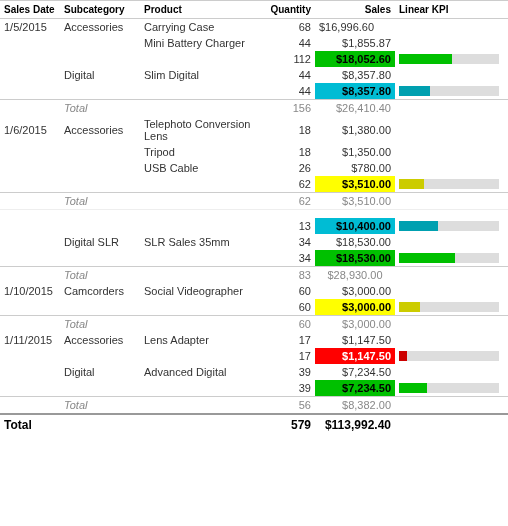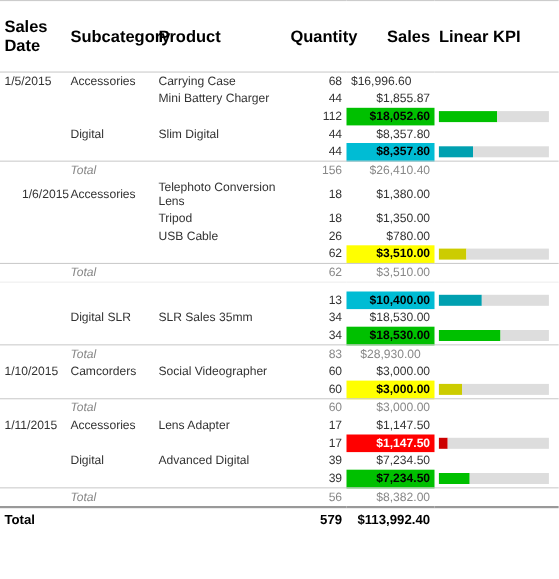--- a/index.html
+++ b/index.html
@@ -22,24 +22,24 @@
     col.subcategory { width: 80px; }
     col.product { width: 120px; }
     col.quantity { width: 55px; }
     col.sales { width: 80px; }
     col.linear-kpi { width: 113px; }
 
     thead tr th {
       background: #fff;
       border-top: 1px solid #ccc;
       border-bottom: 1px solid #ccc;
-      padding: 15px 4px;
+      padding: 3px 4px;
       text-align: left;
       font-weight: bold;
-      font-size: 15px;
+      font-size: 10px;
       color: #000;
     }
     th.quantity, th.sales {
       text-align: right;
     }
     th.linear-kpi {
       text-align: left;
     }
 
     tbody tr td {
@@ -141,21 +141,21 @@
   </tr>
         <tr style="border-top: 1px solid rgb(204, 204, 204);">
           <td style="padding: 2px 4px;"></td>
           <td style="padding: 2px 4px; color: rgb(136, 136, 136); font-style: italic;">Total</td>
           <td style="padding: 2px 4px;"></td>
           <td class="quantity" style="padding: 2px 4px; text-align: right; color: rgb(136, 136, 136);">156</td>
           <td class="sales" style="padding: 2px 4px; text-align: right; color: rgb(136, 136, 136);">$26,410.40</td>
           <td style="padding: 2px 4px;"></td>
         </tr>
         <tr>
-    <td style="padding:2px 20px;color:#333;">1/6/2015</td>
+    <td style="padding:2px 4px;color:#333;">1/6/2015</td>
     <td style="padding:2px 4px;color:#333;">Accessories</td>
     <td style="padding:2px 4px;color:#333;">Telephoto Conversion Lens</td>
     <td style="text-align:right;padding:2px 4px;">18</td>
     <td style="text-align:right;padding:2px 4px;">$1,380.00</td>
     <td style="padding:2px 4px;"></td>
   </tr>
         <tr>
     <td style="padding:2px 4px;color:#333;"></td>
     <td style="padding:2px 4px;color:#333;"></td>
     <td style="padding:2px 4px;color:#333;">Tripod</td>

